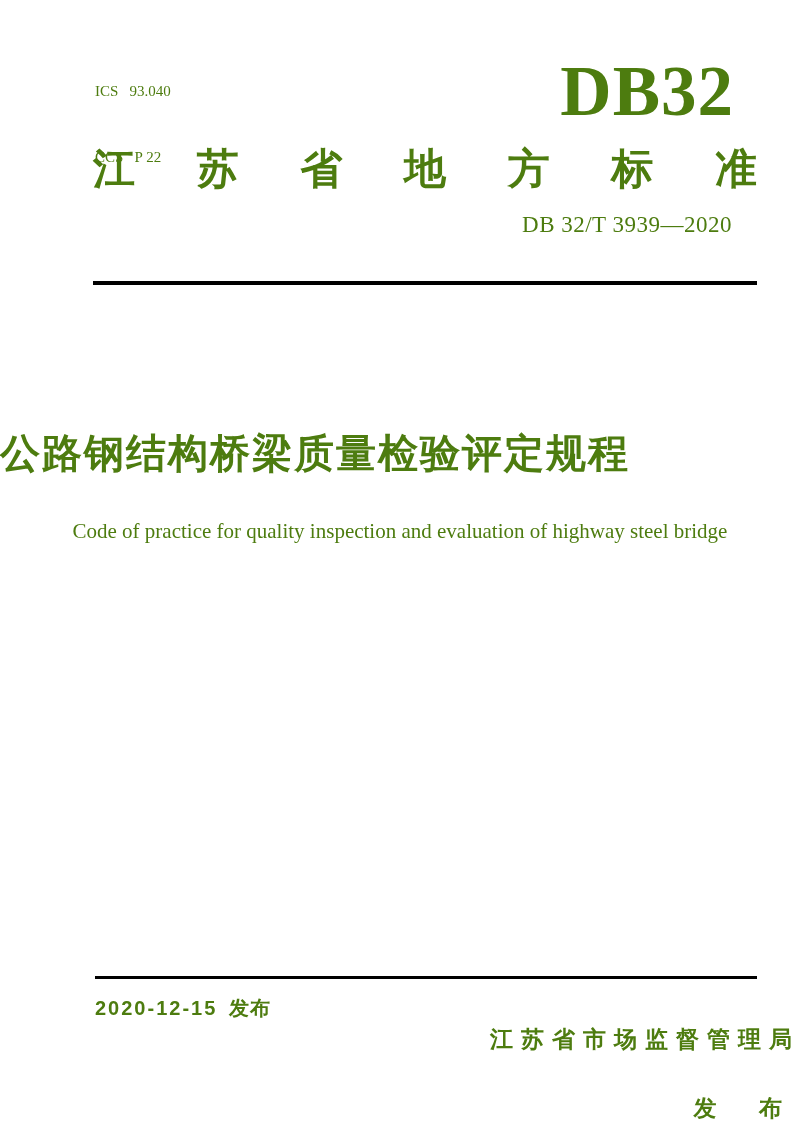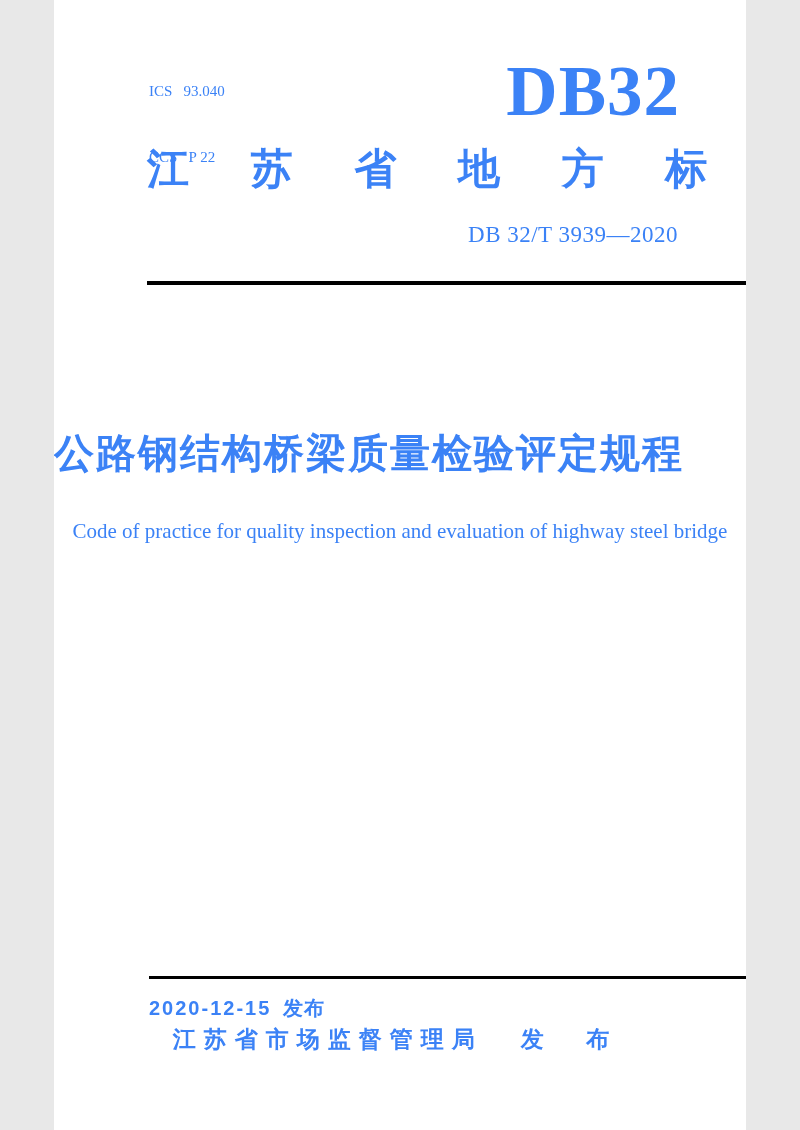--- a/index.html
+++ b/index.html
@@ -1,23 +1,23 @@
 <!DOCTYPE html>
 <html><head>
 <meta charset="utf-8">
 <style>
   * { margin: 0; padding: 0; box-sizing: border-box; }
   html, body { background: #e8e8e8; }
   .page {
     position: relative;
-    width: 692px;
+    width: 800px;
     height: 1130px;
     margin: 0 auto;
     background: #ffffff;
-    color: #3b82f6;
+    color: #4d7c0f;
     overflow: hidden;
     font-family: "Liberation Sans", sans-serif;
   }
   .meta {
     position: absolute;
     left: 95px;
     top: 36px;
     font-family: "Liberation Serif", serif;
     font-size: 15px;
     line-height: 22px;
@@ -46,21 +46,20 @@
   }
   .std-name span { display: inline-block; }
   .doc-number {
     position: absolute;
     right: 68px;
     top: 212px;
     font-family: "Liberation Serif", serif;
     font-size: 23px;
     font-weight: 500;
     letter-spacing: 0.5px;
-    margin-top: 10px;
   }
   .rule-top {
     position: absolute;
     left: 93px;
     top: 281px;
     width: 664px;
     height: 4px;
     background: #000000;
   }
   .title-cn {
@@ -103,24 +102,25 @@
     height: 3px;
     background: #000000;
   }
   .publisher-row {
     position: absolute;
     left: 0;
     top: 1024px;
     width: 100%;
     display: flex;
     justify-content: center;
-    align-items: flex-start;
+    align-items: flex-end;
     gap: 38px;
     font-size: 23px;
     font-weight: 700;
+    flex-direction: column;
   }
   .publisher { letter-spacing: 8px; }
   .publish-label { letter-spacing: 18px; white-space: pre; }
 </style>
 </head>
 <body>
 
 <div class="page">
 
   <div class="meta">

